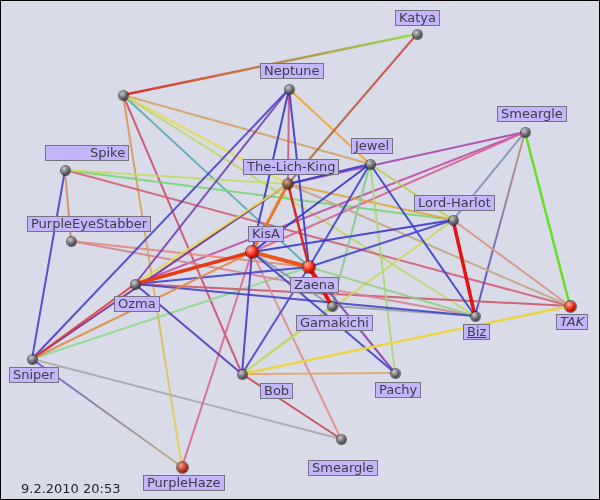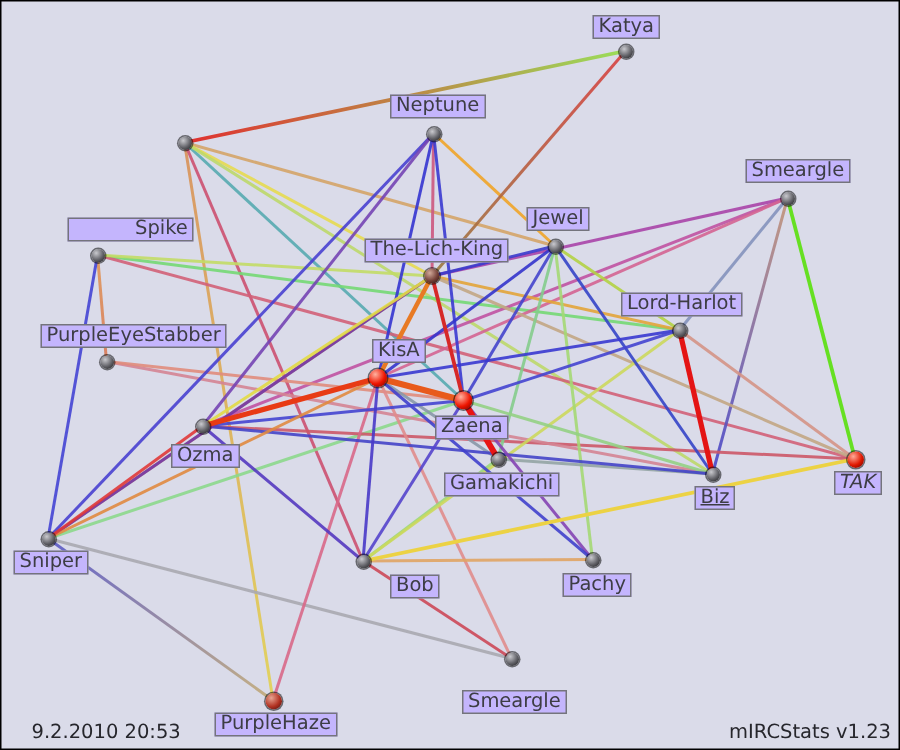--- a/index.html
+++ b/index.html
@@ -171,14 +171,13 @@
       <div class="graph-node" style="width: 9px; height: 9px; left: 326.5px; top: 300.5px; background: radial-gradient(circle at 35% 30%, rgb(201, 201, 206) 0%, rgb(96, 96, 102) 55%, rgb(24, 24, 24) 100%);"></div>
       <div class="graph-node" style="width: 11px; height: 11px; left: 563.5px; top: 299.5px; background: radial-gradient(circle at 35% 30%, rgb(255, 170, 152) 0%, rgb(224, 24, 0) 55%, rgb(96, 0, 0) 100%);"></div>
       <div class="graph-node" style="width: 9px; height: 9px; left: 469.5px; top: 310.5px; background: radial-gradient(circle at 35% 30%, rgb(201, 201, 206) 0%, rgb(96, 96, 102) 55%, rgb(24, 24, 24) 100%);"></div>
       <div class="graph-node" style="width: 9px; height: 9px; left: 26.5px; top: 353.5px; background: radial-gradient(circle at 35% 30%, rgb(201, 201, 206) 0%, rgb(96, 96, 102) 55%, rgb(24, 24, 24) 100%);"></div>
       <div class="graph-node" style="width: 9px; height: 9px; left: 236.5px; top: 368.5px; background: radial-gradient(circle at 35% 30%, rgb(201, 201, 206) 0%, rgb(96, 96, 102) 55%, rgb(24, 24, 24) 100%);"></div>
       <div class="graph-node" style="width: 9px; height: 9px; left: 389.5px; top: 367.5px; background: radial-gradient(circle at 35% 30%, rgb(201, 201, 206) 0%, rgb(96, 96, 102) 55%, rgb(24, 24, 24) 100%);"></div>
       <div class="graph-node" style="width: 9px; height: 9px; left: 335.5px; top: 433.5px; background: radial-gradient(circle at 35% 30%, rgb(201, 201, 206) 0%, rgb(96, 96, 102) 55%, rgb(24, 24, 24) 100%);"></div>
       <div class="graph-node" style="width: 11px; height: 11px; left: 175.5px; top: 460.5px; background: radial-gradient(circle at 35% 30%, rgb(232, 164, 146) 0%, rgb(178, 50, 34) 55%, rgb(62, 10, 10) 100%);"></div>
     </div>
   <div id="timestamp" class="footer-text">9.2.2010 20:53</div>
-  <div id="generator" class="footer-text">mIRCStats v1.23</div>
 </div>
 
 </body></html>

